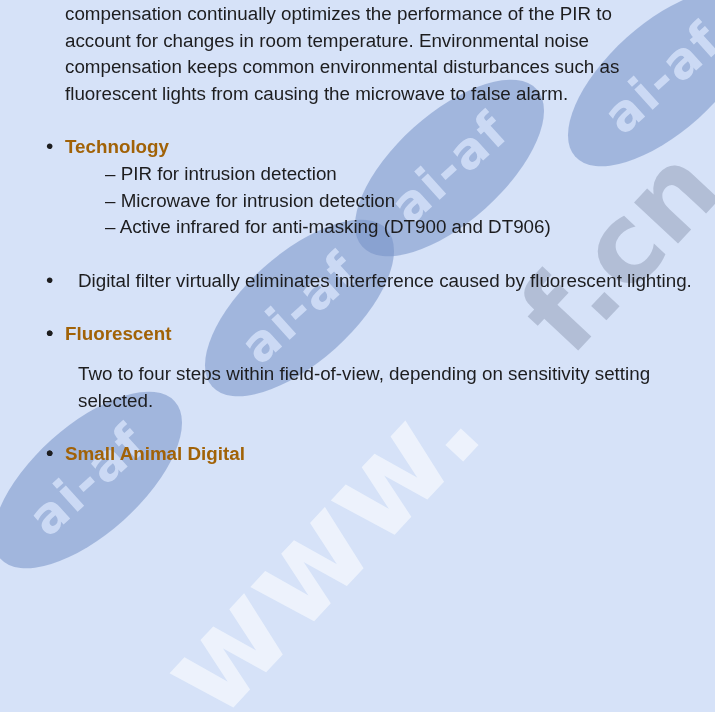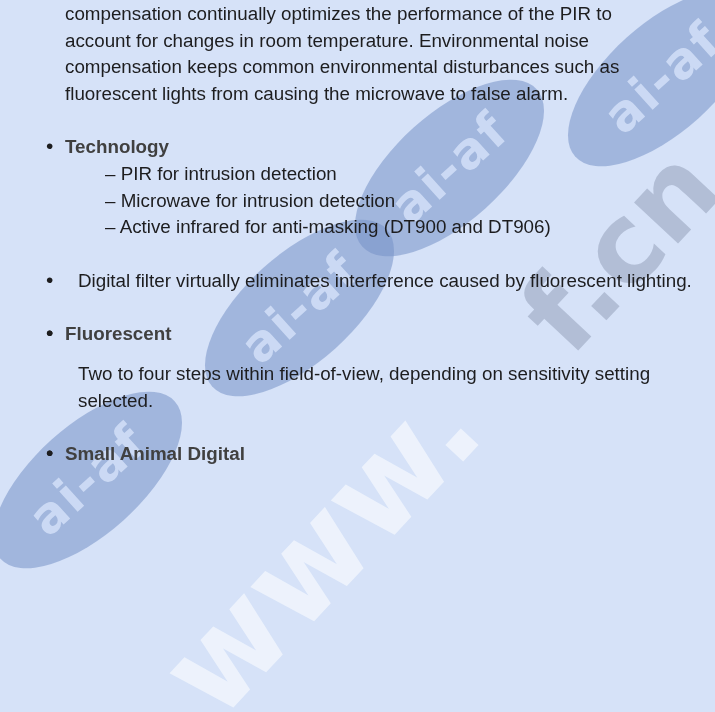--- a/index.html
+++ b/index.html
@@ -60,21 +60,21 @@
     font-size: 18.8px;
     line-height: 26.6px;
   }
   .intro { margin: 0; padding-top: 1px; width: 612px; }
   .feature { position: relative; margin-top: 27px; }
   .bullet {
     position: absolute;
     left: -19px; top: -1px;
     font-size: 21px;
   }
-  .f-title { font-weight: bold; color: #404040; }
+  .f-title { font-weight: bold; color: #a16207; }
   .sub-item { padding-left: 40px; }
   .f-body { margin: 13px; width: 640px; }
 </style>
 </head>
 <body>
 
 <div class="wm-layer">
   <div class="wm-oval oval-1">
     <span class="wm-logo-text">ai-af</span>
   </div>

